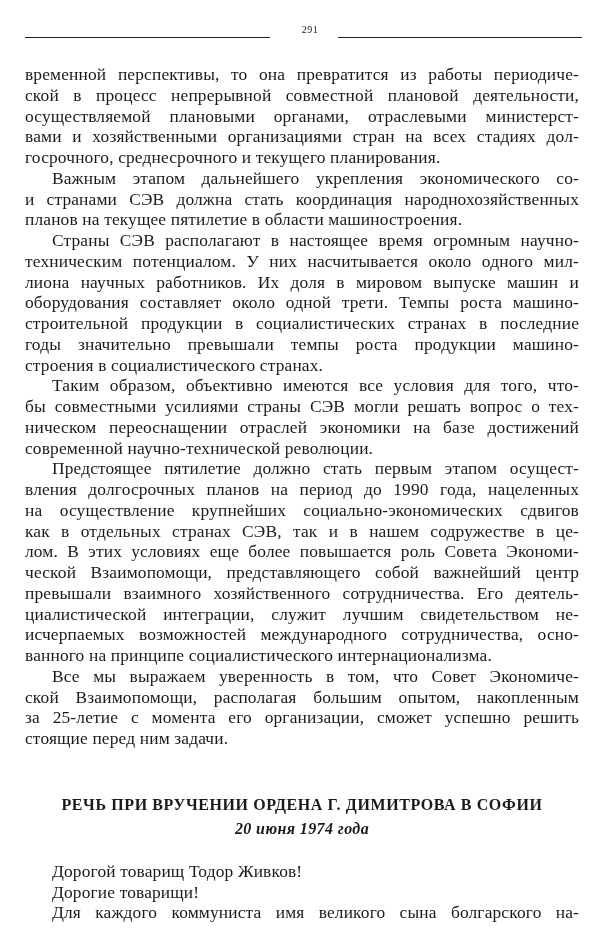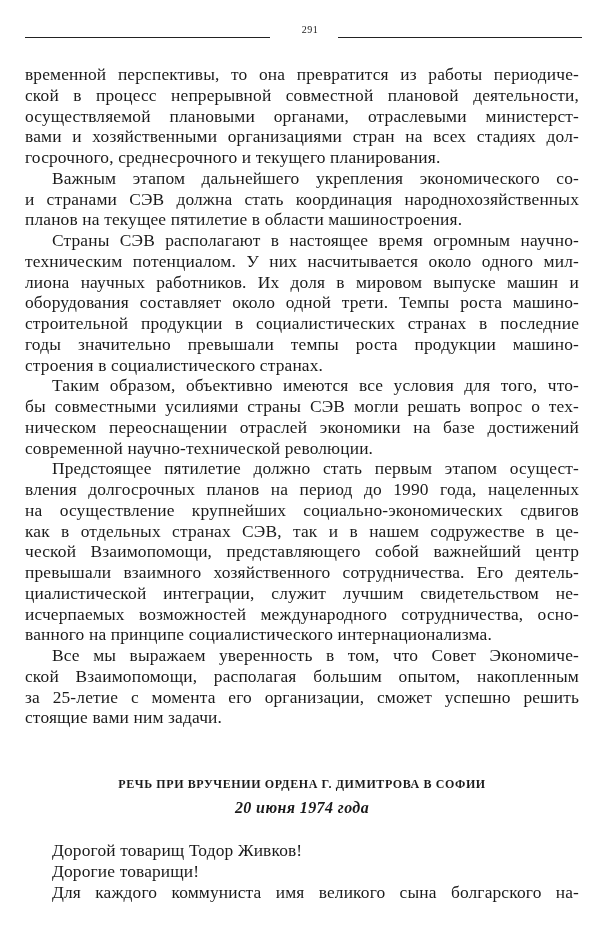--- a/index.html
+++ b/index.html
@@ -28,21 +28,21 @@
     .line {
       display: block; white-space: nowrap; text-align: justify;
       text-align-last: justify; height: 20.75px;
     }
     .line.last { text-align-last: left; }
     .line.indent { padding-left: 27px; }
     .line.greet { padding-left: 27px; text-align-last: left; }
     .spacer { height: 44px; }
     .spacer-small { height: 20px; }
     .title {
-      text-align: center; font-weight: bold; font-size: 12px;
+      text-align: center; font-weight: bold; font-size: 16px;
       letter-spacing: 0.6px; height: 24px; line-height: 24px;
       font-family: "Liberation Serif", "DejaVu Serif", serif;
     }
     .subtitle {
       text-align: center; font-style: italic; font-weight: bold; font-size: 16px;
       height: 24px; line-height: 24px; letter-spacing: 0.4px;
     }
   </style>
 </head>
 <body>
@@ -79,31 +79,32 @@
     <span class="line indent">Таким образом, объективно имеются все условия для того, что-</span>
     <span class="line">бы совместными усилиями страны СЭВ могли решать вопрос о тех-</span>
     <span class="line">ническом переоснащении отраслей экономики на базе достижений</span>
     <span class="line last">современной научно-технической революции.</span>
   </div>
   <div>
     <span class="line indent">Предстоящее пятилетие должно стать первым этапом осущест-</span>
     <span class="line">вления долгосрочных планов на период до 1990 года, нацеленных</span>
     <span class="line">на осуществление крупнейших социально-экономических сдвигов</span>
     <span class="line">как в отдельных странах СЭВ, так и в нашем содружестве в це-</span>
+    <span class="line">лом. В этих условиях еще более повышается роль Совета Экономи-</span>
     <span class="line">ческой Взаимопомощи, представляющего собой важнейший центр</span>
     <span class="line">превышали взаимного хозяйственного сотрудничества. Его деятель-</span>
     <span class="line">циалистической интеграции, служит лучшим свидетельством не-</span>
     <span class="line">исчерпаемых возможностей международного сотрудничества, осно-</span>
     <span class="line last">ванного на принципе социалистического интернационализма.</span>
   </div>
   <div>
     <span class="line indent">Все мы выражаем уверенность в том, что Совет Экономиче-</span>
     <span class="line">ской Взаимопомощи, располагая большим опытом, накопленным</span>
     <span class="line">за 25-летие с момента его организации, сможет успешно решить</span>
-    <span class="line last">стоящие вами ним задачи.</span>
+    <span class="line last">стоящие перед ним задачи.</span>
   </div>
 
   <div class="spacer"></div>
 
   <div>
     <div class="title">РЕЧЬ ПРИ ВРУЧЕНИИ ОРДЕНА Г. ДИМИТРОВА В СОФИИ</div>
     <div class="subtitle">20 июня 1974 года</div>
     <div class="spacer-small"></div>
     <span class="line greet">Дорогой товарищ Тодор Живков!</span>
     <span class="line greet">Дорогие товарищи!</span>

